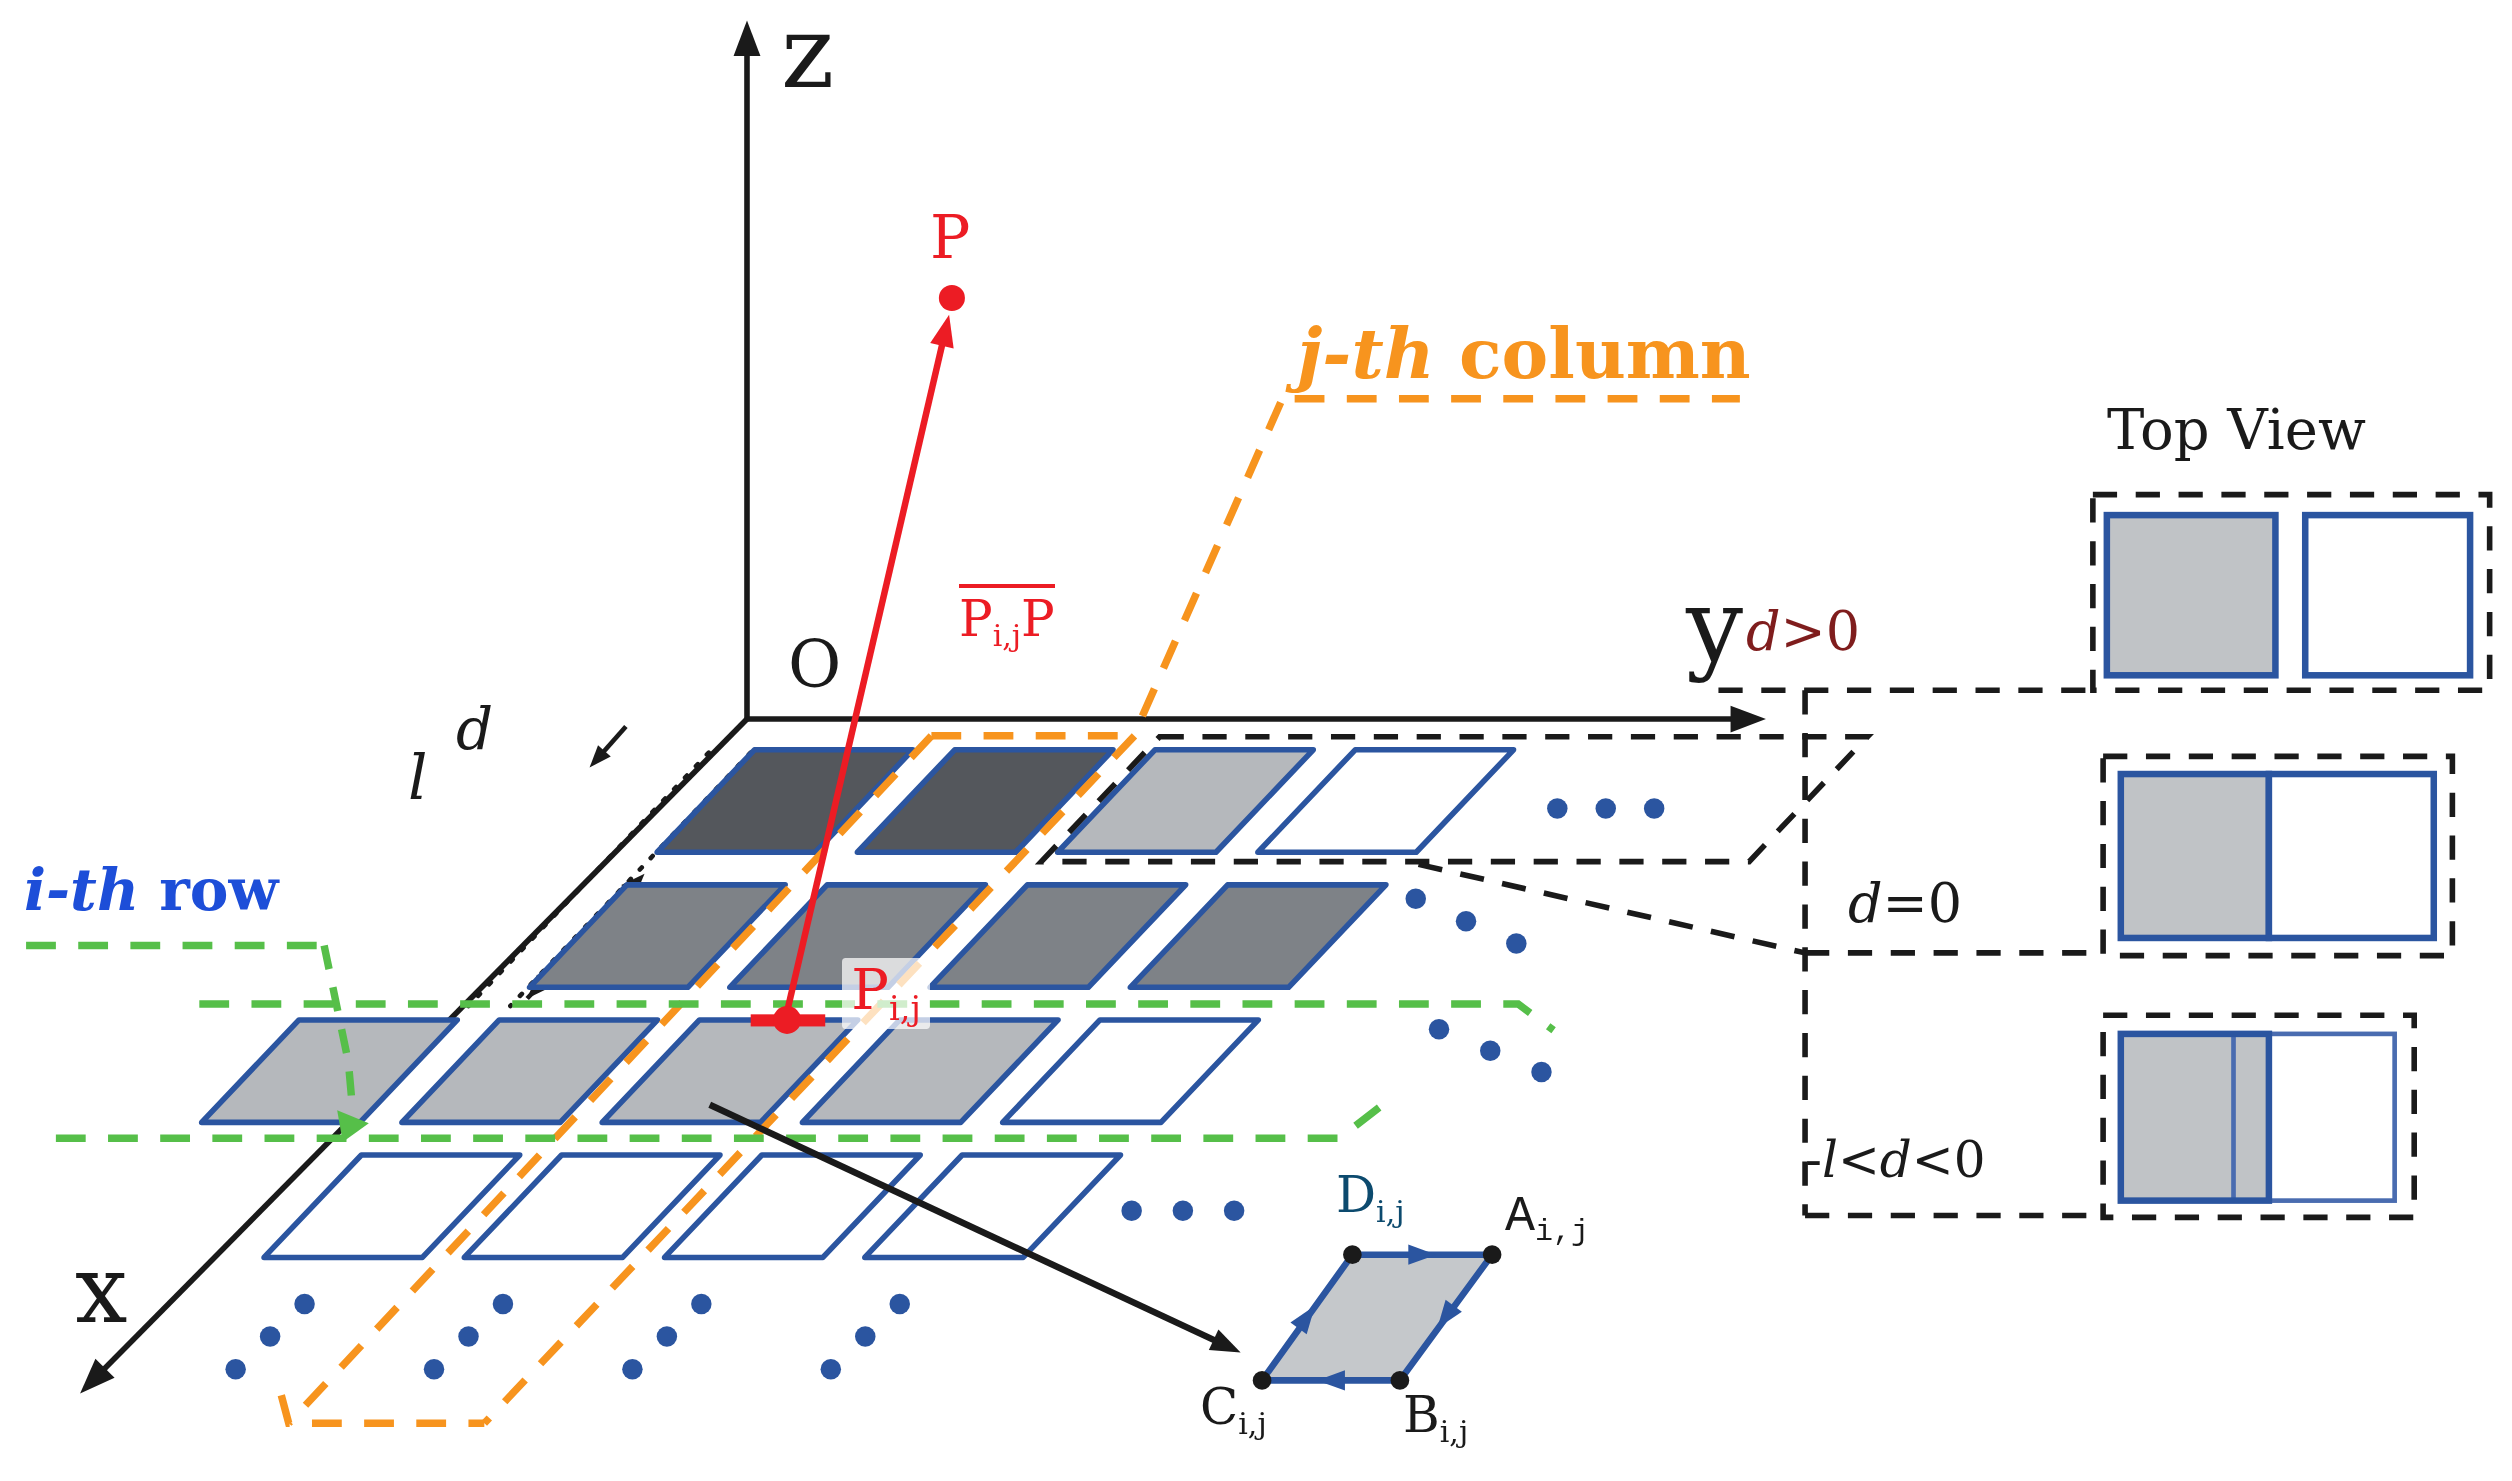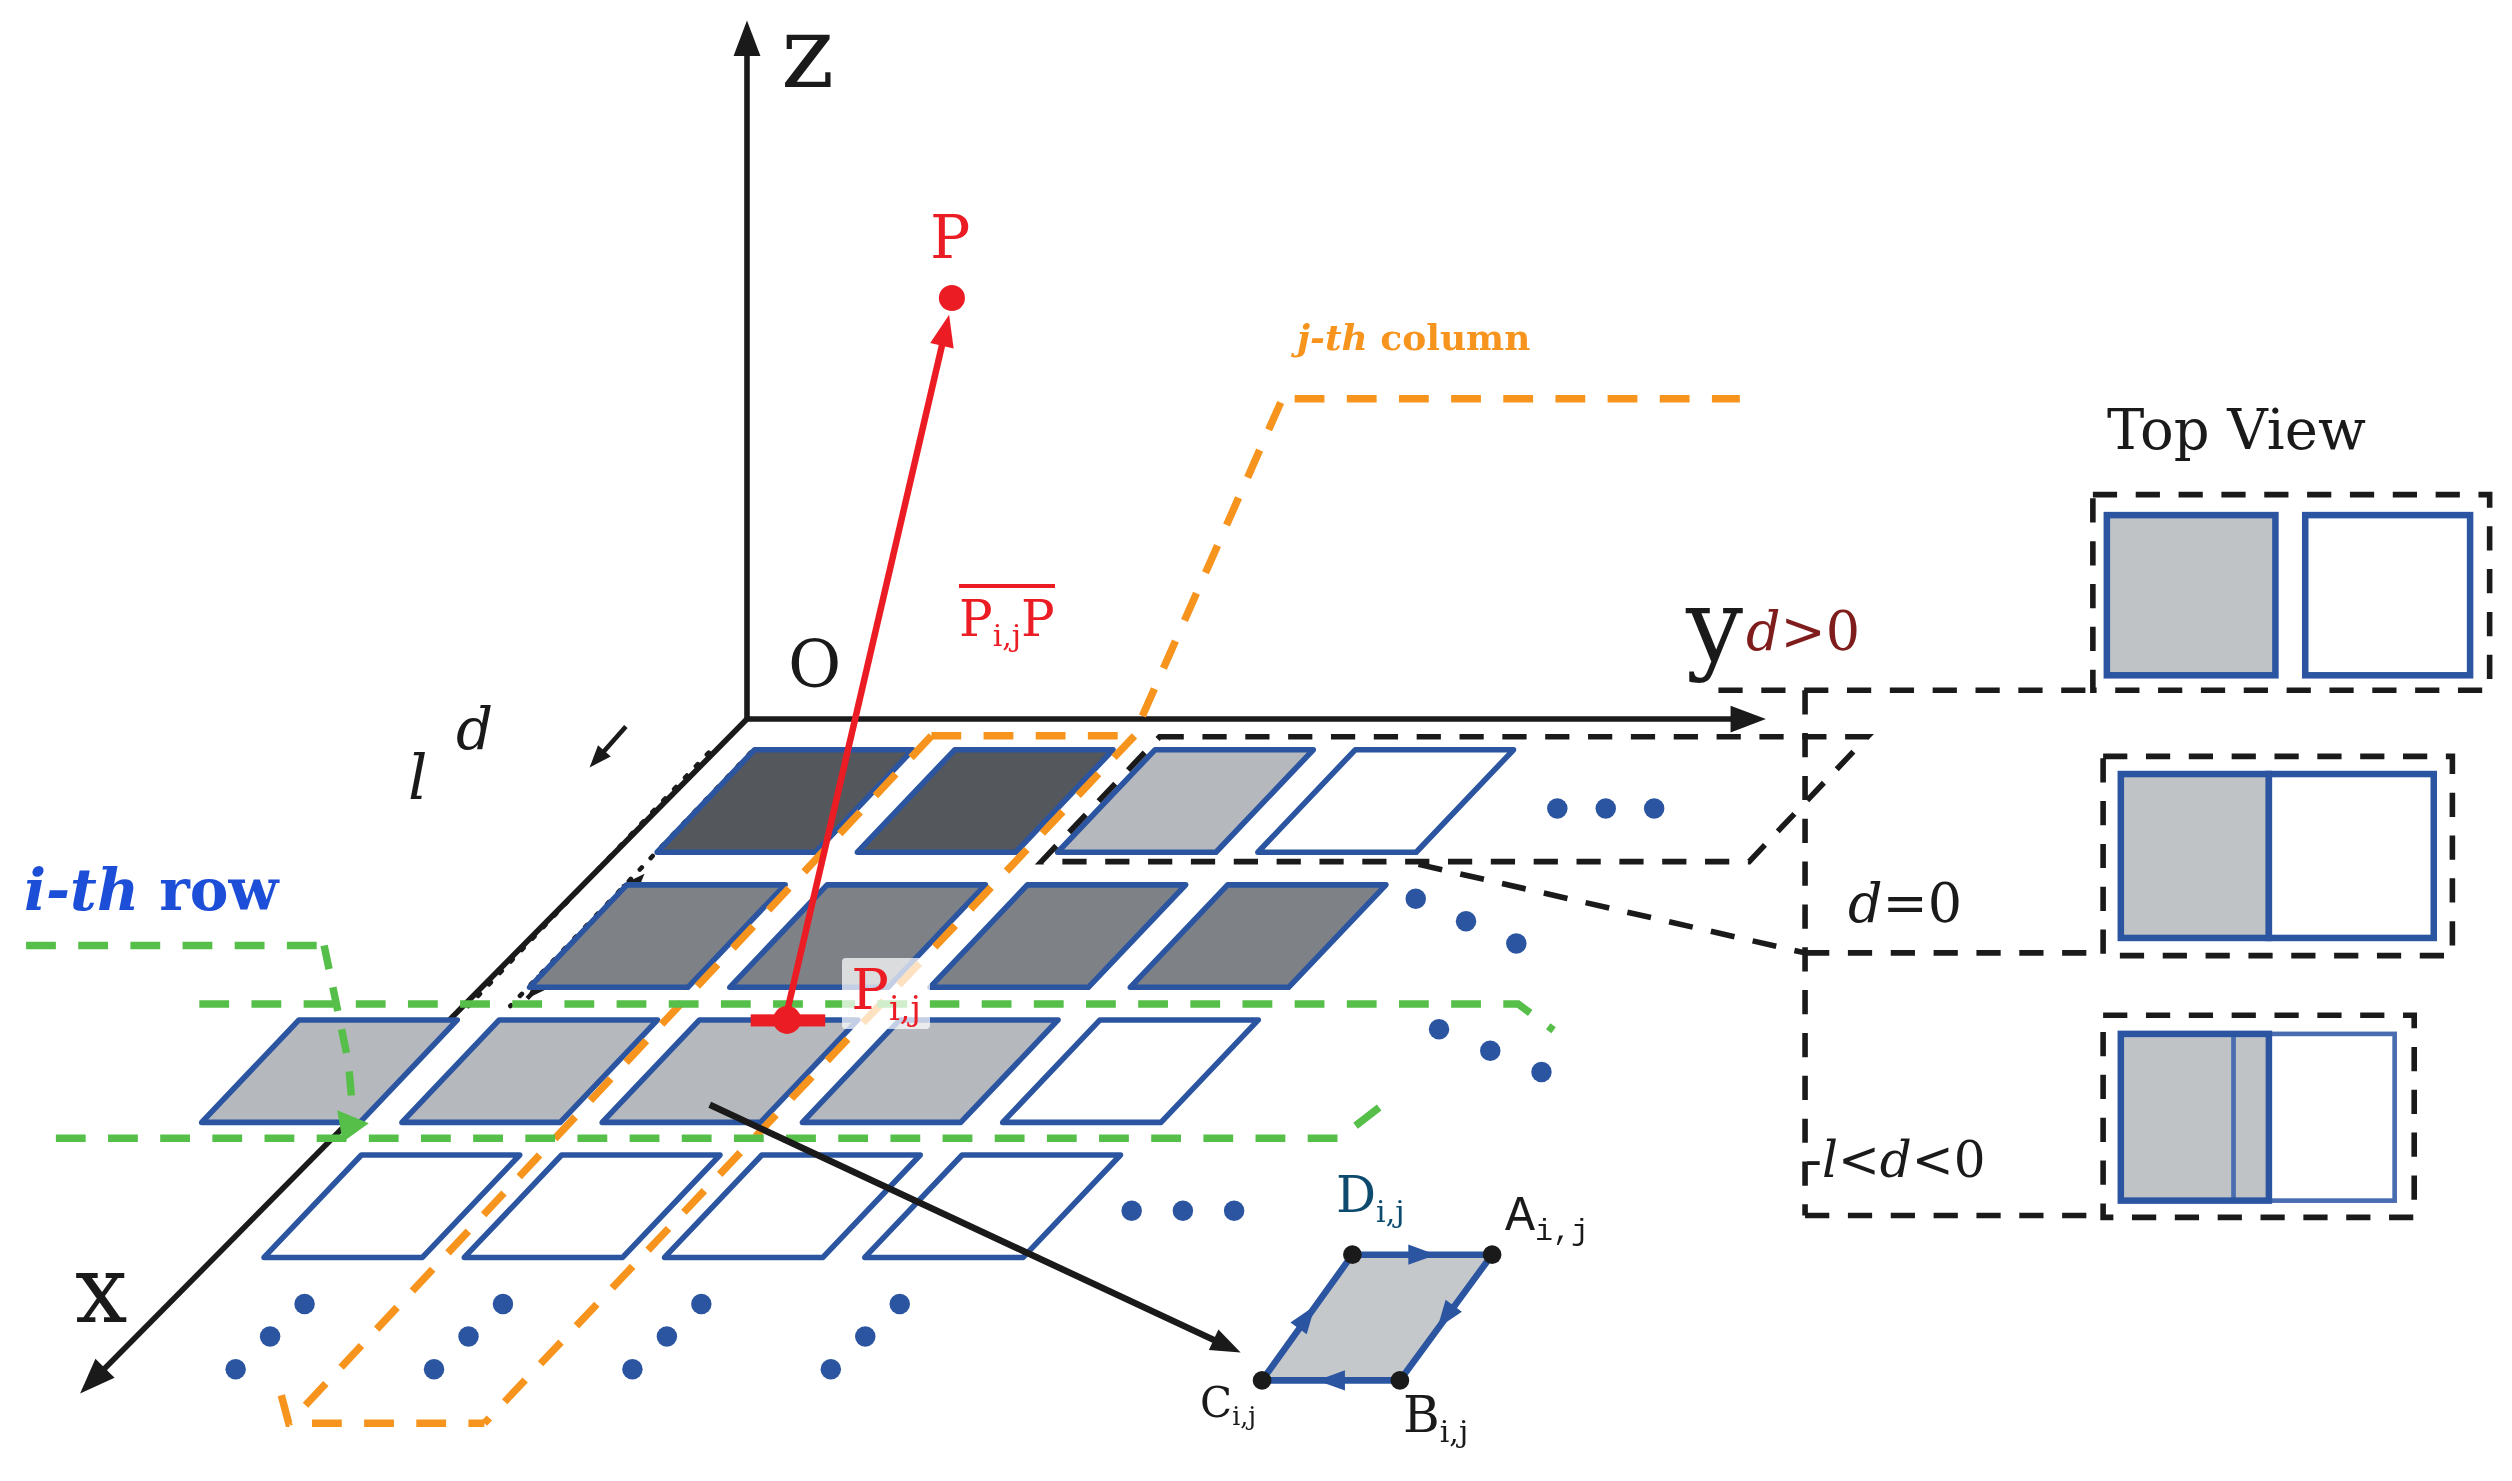--- a/index.html
+++ b/index.html
@@ -151,26 +151,26 @@
     </svg>
   <div id="labels">
       <div class="lbl" style="left: 781px; top: 1.9px; font-size: 101px; color: rgb(26, 26, 26);"><span class="wrap"><span class="">z</span></span></div>
       <div class="lbl" style="left: 1686px; top: 576px; font-size: 101px; color: rgb(26, 26, 26);"><span class="wrap"><span class="">y</span></span></div>
       <div class="lbl" style="left: 75px; top: 1244px; font-size: 93px; color: rgb(26, 26, 26);"><span class="wrap"><span class="">x</span></span></div>
       <div class="lbl" style="left: 788px; top: 632px; font-size: 65px; color: rgb(26, 26, 26);"><span class="wrap"><span class="">O</span></span></div>
       <div class="lbl" style="left: 930px; top: 207px; font-size: 60px; color: rgb(236, 28, 36);"><span class="wrap"><span class="">P</span></span></div>
       <div class="lbl ovl" style="left: 959px; top: 564px; font-size: 50px; color: rgb(236, 28, 36); margin-top: 20px;"><span class="wrap"><span class="">P</span><span class="sub">i,j</span><span class="">P</span></span></div>
       <div class="lbl bg" style="left: 842px; top: 958px; font-size: 56px; color: rgb(236, 28, 36);"><span class="wrap"><span class="">P</span><span class="sub">i,j</span></span></div>
       <div class="lbl bold" style="left: 24px; top: 861px; font-size: 58px; color: #1d4ed8;"><span class="wrap"><span class="it ">i-th </span><span class="">row</span></span></div>
-      <div class="lbl bold" style="left: 1297px; top: 319px; font-size: 36px; color: rgb(247, 148, 30);"><span class="wrap"><span class="it ">j-th </span><span class="">column</span></span></div>
+      <div class="lbl bold" style="left: 1297px; top: 319px; font-size: 70px; color: rgb(247, 148, 30);"><span class="wrap"><span class="it ">j-th </span><span class="">column</span></span></div>
       <div class="lbl" style="left: 2107px; top: 402px; font-size: 56px; color: rgb(26, 26, 26);"><span class="wrap"><span class="">Top View</span></span></div>
       <div class="lbl" style="left: 1746px; top: 605px; font-size: 54px; color: #7f1d1d;"><span class="wrap"><span class="it ">d</span><span class="">&gt;0</span></span></div>
       <div class="lbl" style="left: 1848px; top: 877px; font-size: 54px; color: rgb(26, 26, 26);"><span class="wrap"><span class="it ">d</span><span class="">=0</span></span></div>
       <div class="lbl" style="left: 1805px; top: 1135px; font-size: 50px; color: rgb(26, 26, 26);"><span class="wrap"><span class="">-</span><span class="it ">l</span><span class="">&lt;</span><span class="it ">d</span><span class="">&lt;0</span></span></div>
       <div class="lbl" style="left: 408px; top: 747px; font-size: 61px; color: rgb(26, 26, 26);"><span class="wrap"><span class="it ">l</span></span></div>
       <div class="lbl" style="left: 456px; top: 700px; font-size: 58px; color: rgb(26, 26, 26);"><span class="wrap"><span class="it ">d</span></span></div>
       <div class="lbl" style="left: 1505px; top: 1192px; font-size: 50px; color: rgb(26, 26, 26); font-family: Liberation Mono, monospace;"><span class="wrap"><span class="">A</span><span class="sub">i,j</span></span></div>
       <div class="lbl" style="left: 1403px; top: 1390px; font-size: 50px; color: rgb(26, 26, 26);"><span class="wrap"><span class="">B</span><span class="sub">i,j</span></span></div>
-      <div class="lbl" style="left: 1200px; top: 1382px; font-size: 42px; color: rgb(26, 26, 26);"><span class="wrap"><span class="">C</span><span class="sub">i,j</span></span></div>
+      <div class="lbl" style="left: 1200px; top: 1382px; font-size: 50px; color: rgb(26, 26, 26);"><span class="wrap"><span class="">C</span><span class="sub">i,j</span></span></div>
       <div class="lbl" style="left: 1304px; top: 1170px; font-size: 50px; color: #0c4a6e; margin-left: 32px;"><span class="wrap"><span class="">D</span><span class="sub">i,j</span></span></div>
     </div>
 </div>
 
 
 </body></html>

